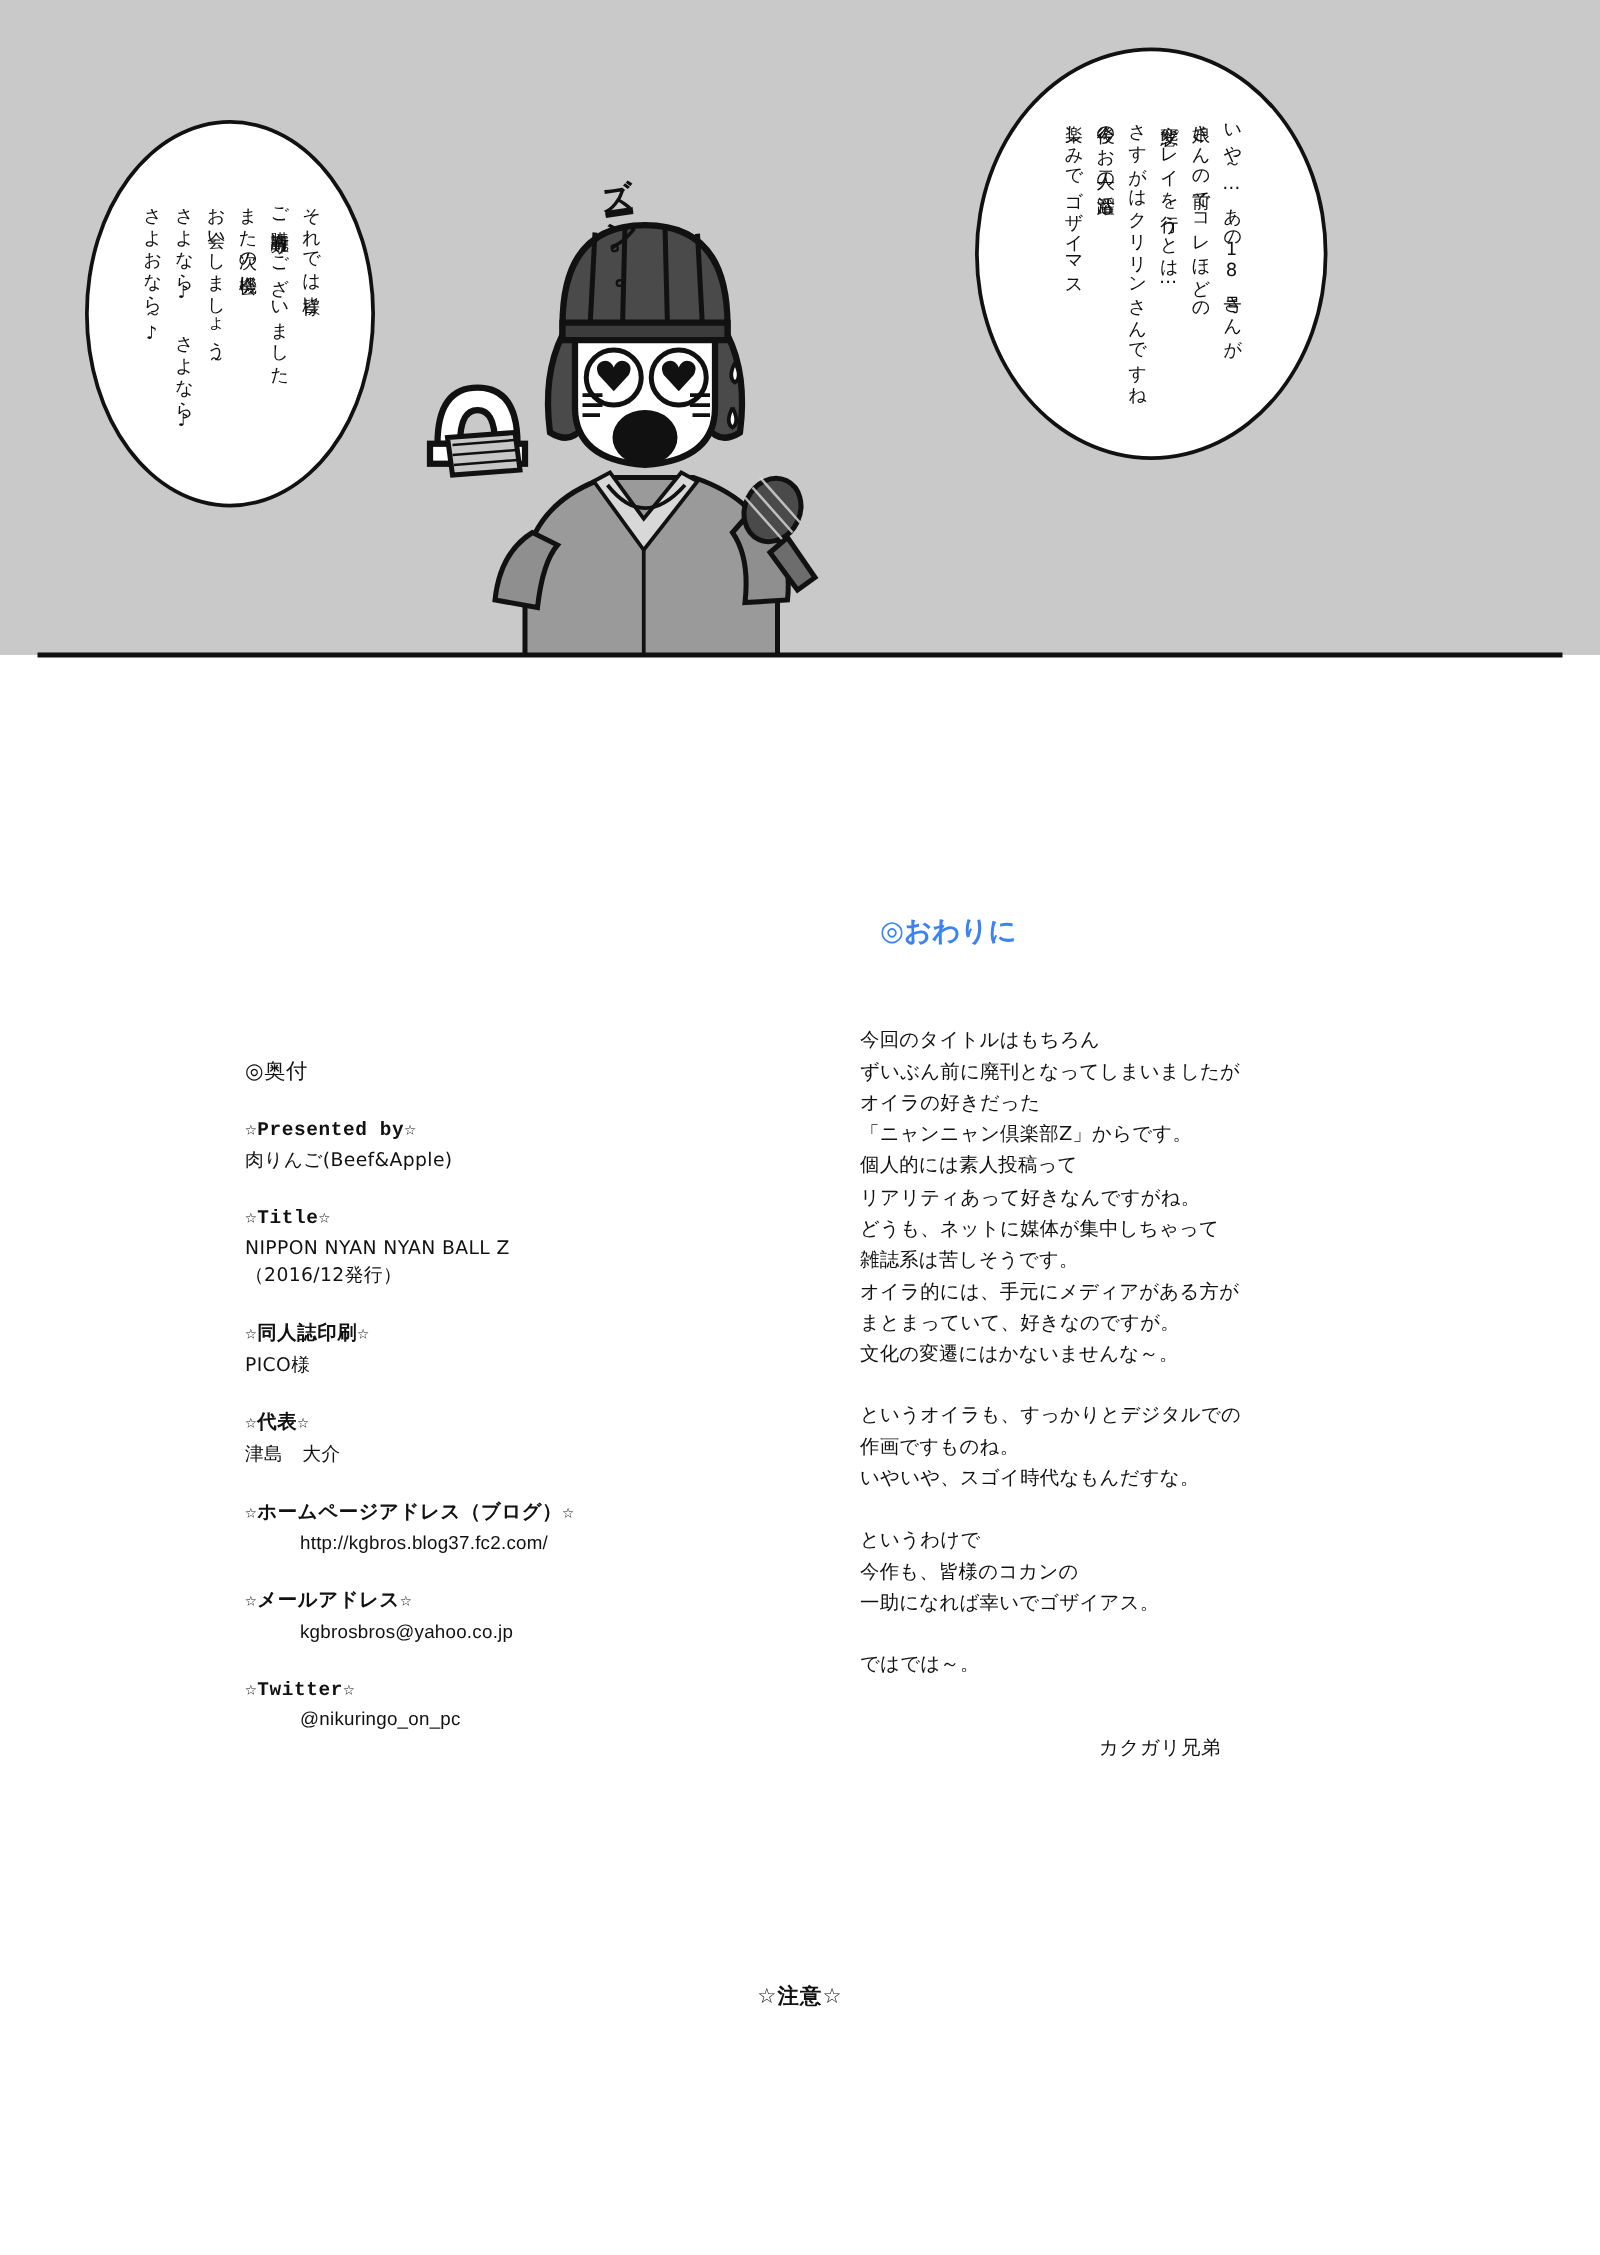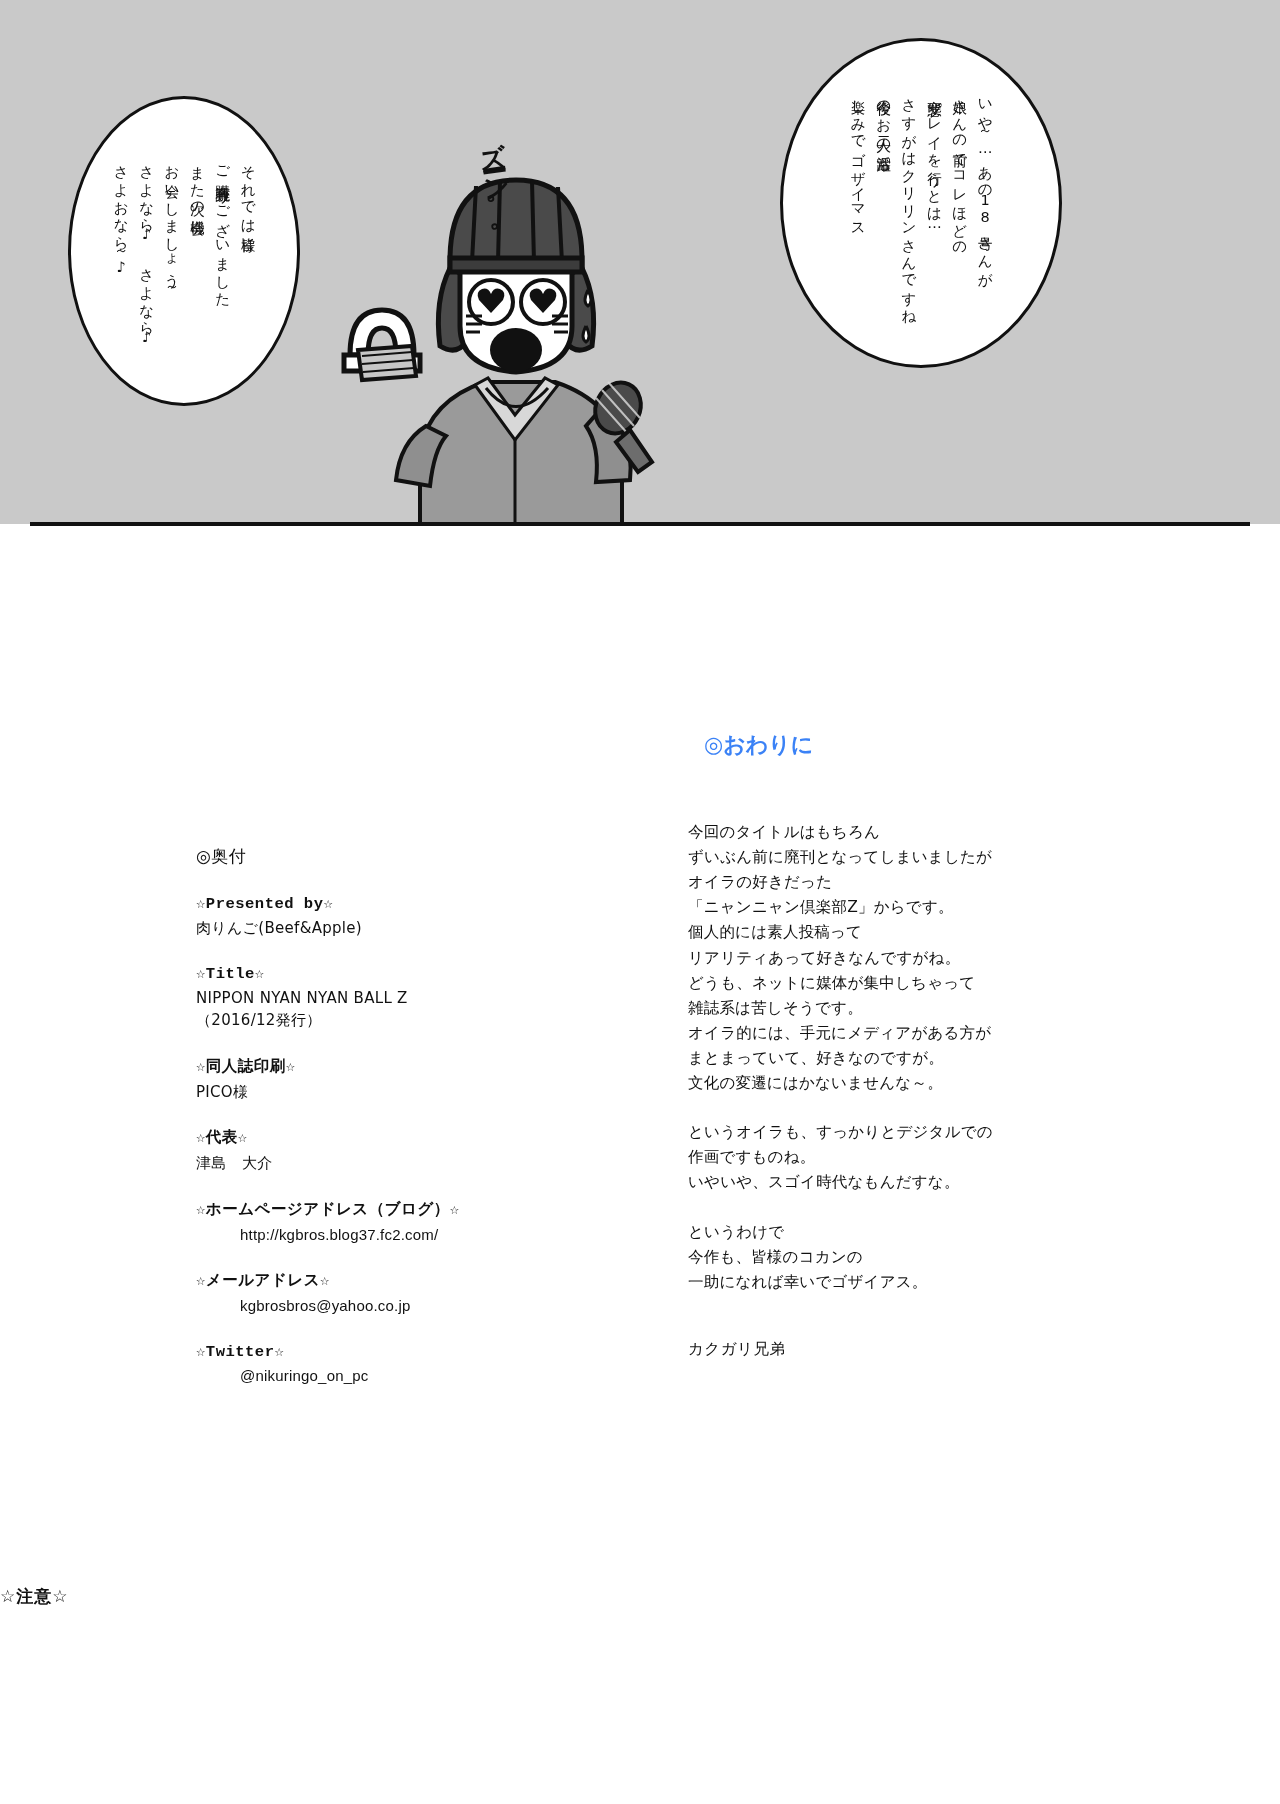--- a/index.html
+++ b/index.html
@@ -179,27 +179,29 @@
     white-space: pre-line;
     margin: 0 0 24px 0;
     letter-spacing: 0.2px;
   }
   .essay-sign {
     font-family: Liberation Sans, sans-serif;
     font-size: 15.5px;
     color: #111;
     margin-top: 44px;
     letter-spacing: 0.5px;
+    text-align: center;
   }
 
   #notice {
     position: absolute;
     left: 0;
     top: 1055px;
     width: 1280px;
+    text-align: center;
   }
   #notice .n-title {
     font-family: "DejaVu Sans", sans-serif;
     font-size: 17px;
     font-weight: bold;
     color: #111;
     margin-bottom: 16px;
     letter-spacing: 1px;
   }
   #notice .n-line {
@@ -352,19 +354,20 @@
 雑誌系は苦しそうです。
 オイラ的には、手元にメディアがある方が
 まとまっていて、好きなのですが。
 文化の変遷にはかないませんな～。</p>
     <p class="essay-para">というオイラも、すっかりとデジタルでの
 作画ですものね。
 いやいや、スゴイ時代なもんだすな。</p>
     <p class="essay-para">というわけで
 今作も、皆様のコカンの
 一助になれば幸いでゴザイアス。</p>
+    <p class="essay-para">ではでは～。</p>
     <div class="essay-sign">カクガリ兄弟</div>
   </div>
 
   <div id="notice">
     <div class="n-title">☆注意☆</div>
   </div>
 </div>
 
 </body></html>

